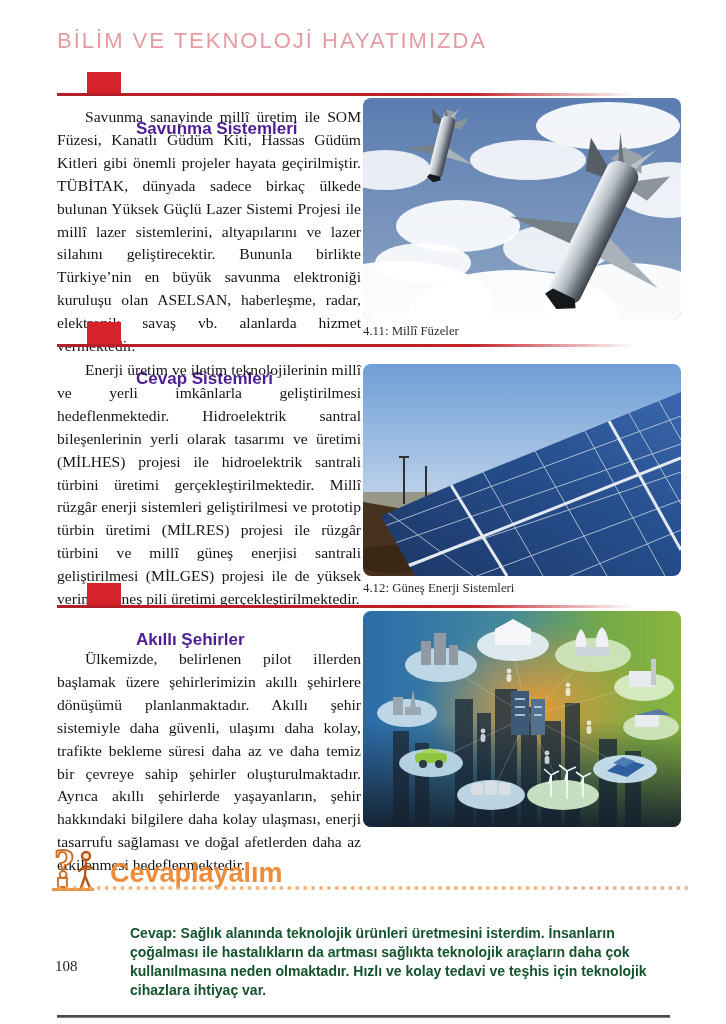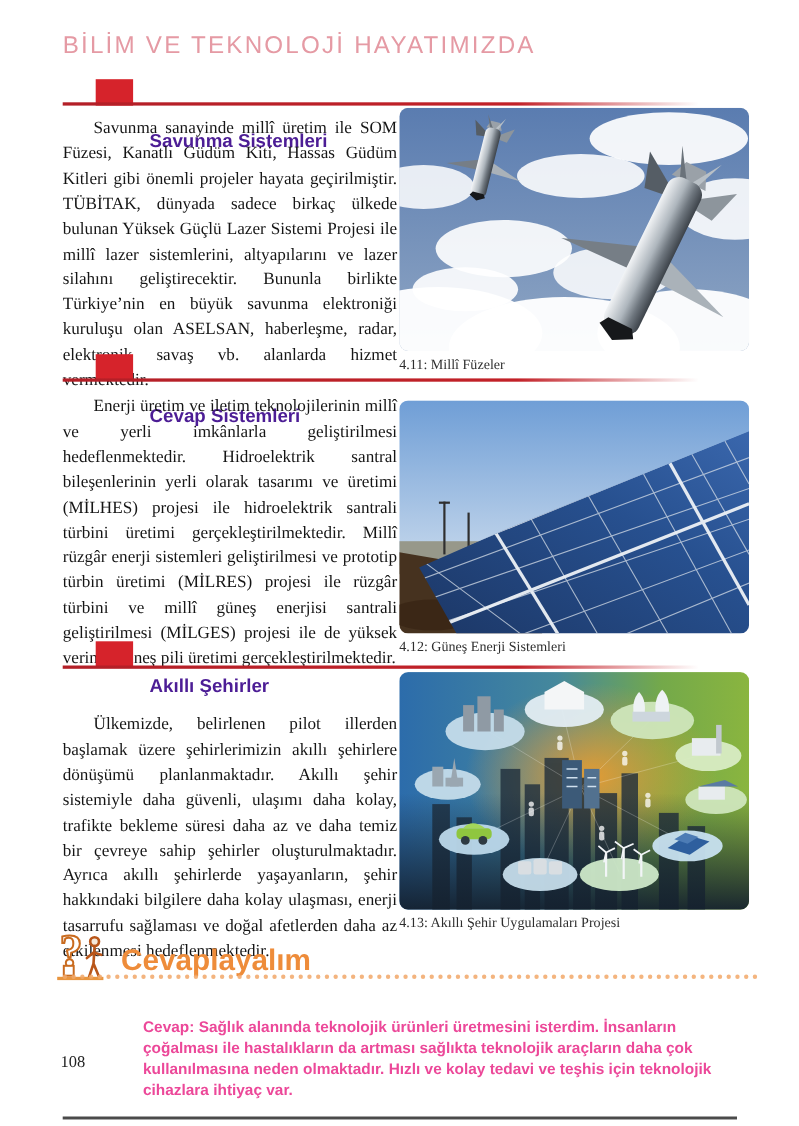--- a/index.html
+++ b/index.html
@@ -12,21 +12,21 @@
 
   
   .sec-box{position:absolute;left:87px;width:34px;height:24px;background:#d6232b;}
   .sec-title{position:absolute;left:136px;font-family:"Liberation Sans",sans-serif;
         font-size:17px;font-weight:700;color:#4c1d95;margin-top:44px;}
   .sec-line{position:absolute;left:57px;width:590px;height:3px;
         background:linear-gradient(to right,#b31f27 0%,#c22128 70%,rgba(194,33,40,0) 98%);}
 
   .s1-box{top:72px}.s1-title{top:75px}.s1-line{top:93px}
   .s2-box{top:322px}.s2-title{top:325px}.s2-line{top:344px}
-  .s3-box{top:583px}.s3-title{top:570px}.s3-line{top:605px}
+  .s3-box{top:583px}.s3-title{top:586px}.s3-line{top:605px}
 
   
   .body-text{position:absolute;left:57px;width:304px;margin:0;font-size:15.6px;
         line-height:22.9px;text-align:justify;text-indent:28px;color:#151515;}
   .p1{top:106px}.p2{top:359px}.p3{top:648px}
 
   
   .fig{position:absolute;left:363px;width:318px;}
   .fig svg{display:block;border-radius:8px;}
   .f1{top:98px}.f2{top:364px}.f3{top:611px}
@@ -38,21 +38,21 @@
   .activity-title{position:absolute;left:62px;top:18px;font-family:"Liberation Sans",sans-serif;
         font-size:27px;font-weight:700;color:#ee8c3a;}
   .dotted-line{position:absolute;left:57px;top:886px;width:648px;height:0;
         border-top:4px dotted #f2a869;opacity:.85;}
 
   .question-text{position:absolute;left:30px;top:896px;width:666px;margin:0;text-align:center;
         font-size:15.2px;font-weight:700;color:#1e3c8c;}
 
   .answer-text{position:absolute;left:130px;top:924px;width:545px;margin:0;
         font-family:"Liberation Sans",sans-serif;font-size:14px;font-weight:700;
-        line-height:19px;color:#ec4899;}
+        line-height:19px;color:#14532d;}
 
   .page-number{position:absolute;left:55px;top:958px;font-size:15px;color:#222;}
 
   .bottom-bar{position:absolute;left:57px;top:1015px;width:613px;height:3px;
         background:linear-gradient(to bottom,#4a4a4a 0%,#4a4a4a 60%,#aaa 100%);}
 </style>
 </head>
 <body>
 
 <div class="page">
@@ -298,21 +298,20 @@
         <circle cx="226" cy="112" r="2.4"></circle>
           <rect x="223.6" y="115" width="4.8" height="8" rx="2"></rect>
         <circle cx="184" cy="142" r="2.4"></circle>
           <rect x="181.6" y="145" width="4.8" height="8" rx="2"></rect>
         <circle cx="146" cy="60" r="2.4"></circle>
           <rect x="143.6" y="63" width="4.8" height="8" rx="2"></rect>
         <circle cx="205" cy="74" r="2.4"></circle>
           <rect x="202.6" y="77" width="4.8" height="8" rx="2"></rect>
       </g>
     </svg>
-    <figcaption class="fig-caption">4.13: Akıllı Şehir Uygulamaları Projesi</figcaption>
   </figure>
 
   <div class="activity-head">
     <svg class="qmark-icon" width="56" height="52" viewBox="0 0 56 52">
       <text x="6" y="38" font-family="Liberation Serif,serif" font-size="42" font-weight="bold" fill="#ffffff" stroke="#c96b1f" stroke-width="1.8">?</text>
       <rect x="10" y="38" width="9" height="9" fill="#ffffff" stroke="#c96b1f" stroke-width="1.8"></rect>
       <g stroke="#b9561a" stroke-width="2.4" fill="none" stroke-linecap="round">
         <circle cx="38" cy="16" r="4" fill="#f5e9da"></circle>
         <path d="M38,20 L37,36 M37,26 L31,31 M37,26 L44,28 M37,36 L33,48 M37,36 L42,48"></path>
       </g>

